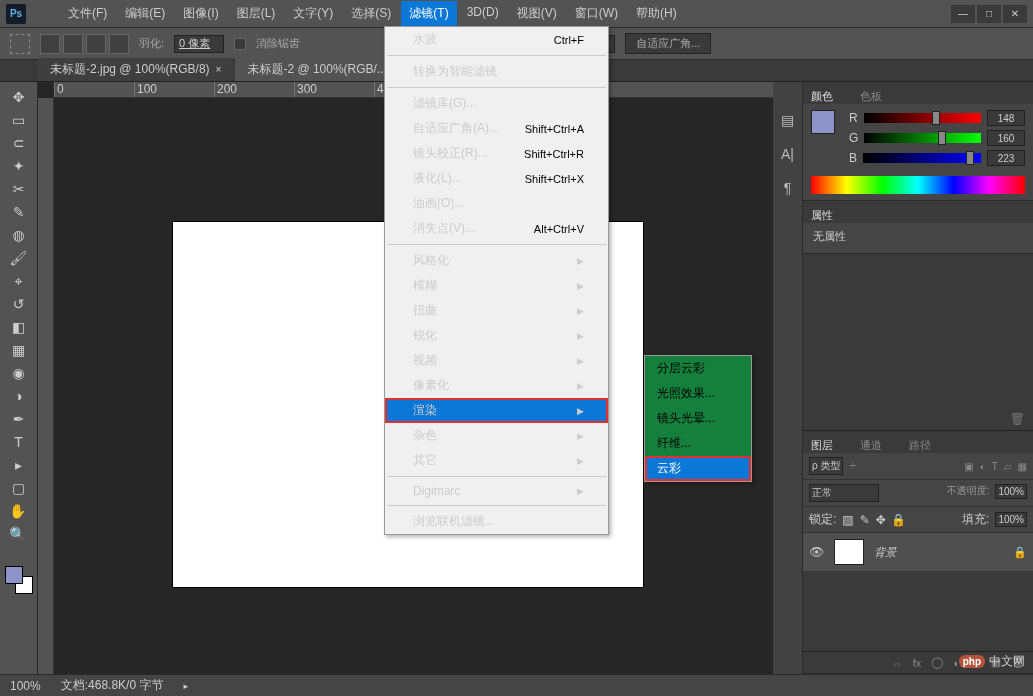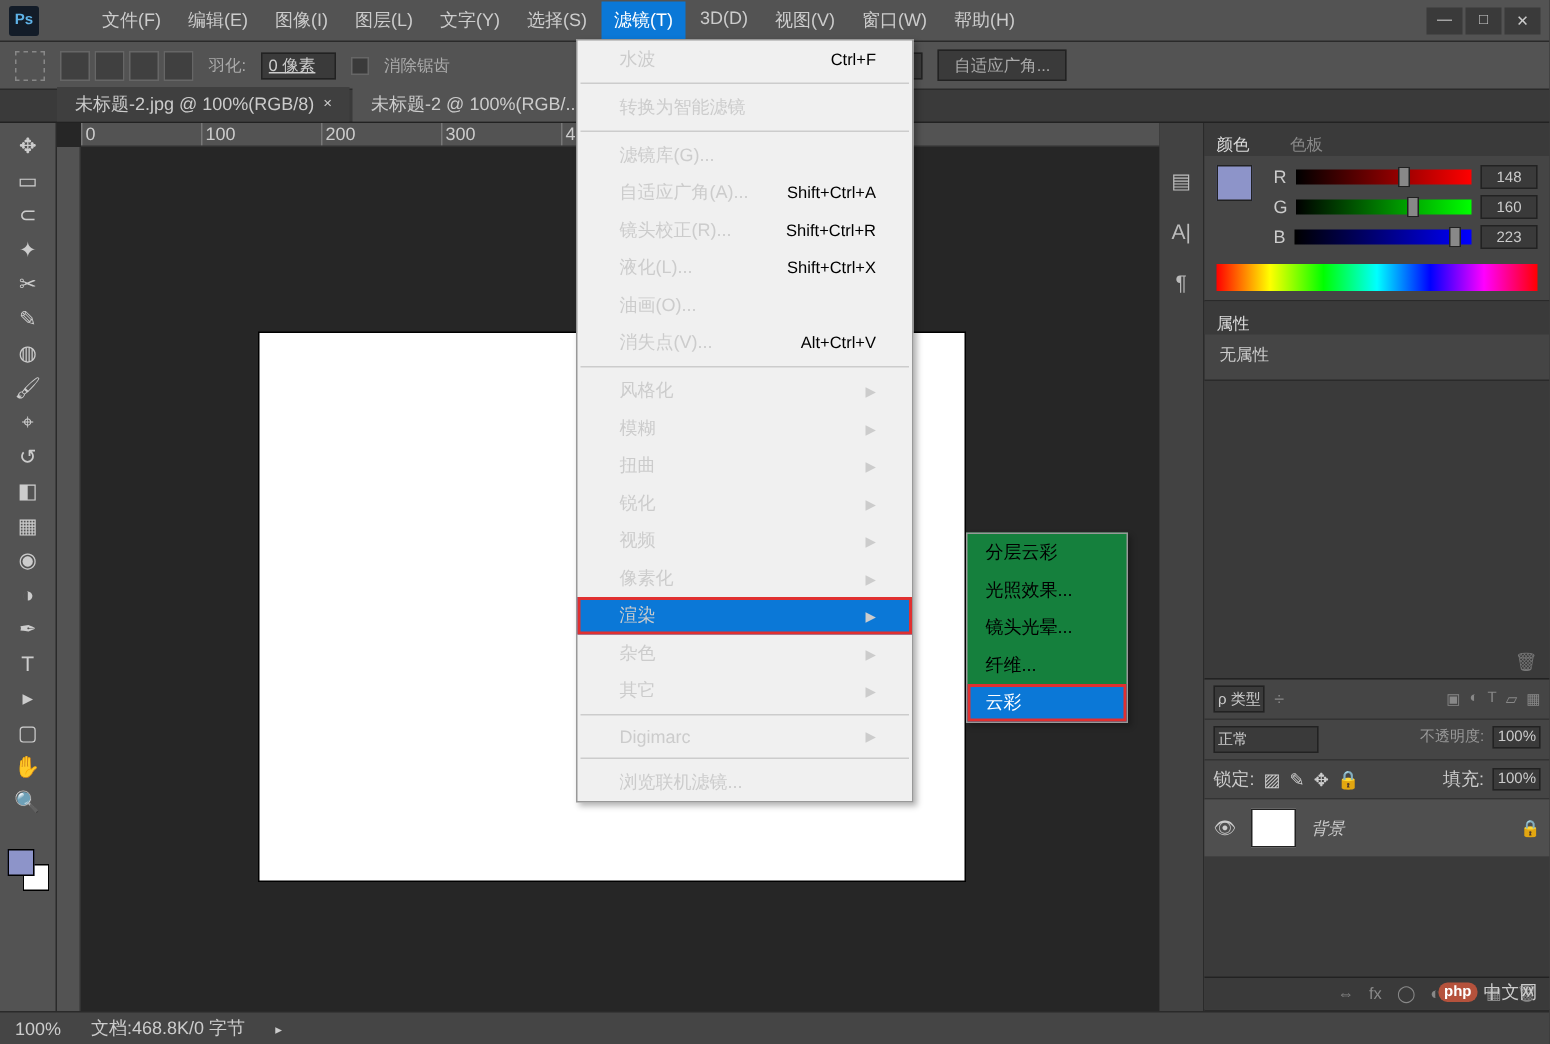--- a/index.html
+++ b/index.html
@@ -248,20 +248,25 @@
           <span class="panel-tab">属性</span>
         </div>
         <div class="props-body">无属性</div>
       </div>
 
       <div style="flex:1; background:#3a3a3a; border-bottom:1px solid #222; position:relative;">
         <span style="position:absolute; right:8px; bottom:4px; color:#777;">🗑</span>
       </div>
 
       <div class="panel">
+        <div class="panel-header">
+          <span class="panel-tab">图层</span>
+          <span class="panel-tab inactive">通道</span>
+          <span class="panel-tab inactive">路径</span>
+        </div>
         <div class="layers-body">
           <div class="layer-controls">
             <span class="layer-dropdown">ρ 类型</span>
             <span style="color:#888">÷</span>
             <div class="layer-icons">
               <span>▣</span>
               <span>◐</span>
               <span>T</span>
               <span>▱</span>
               <span>▦</span>

